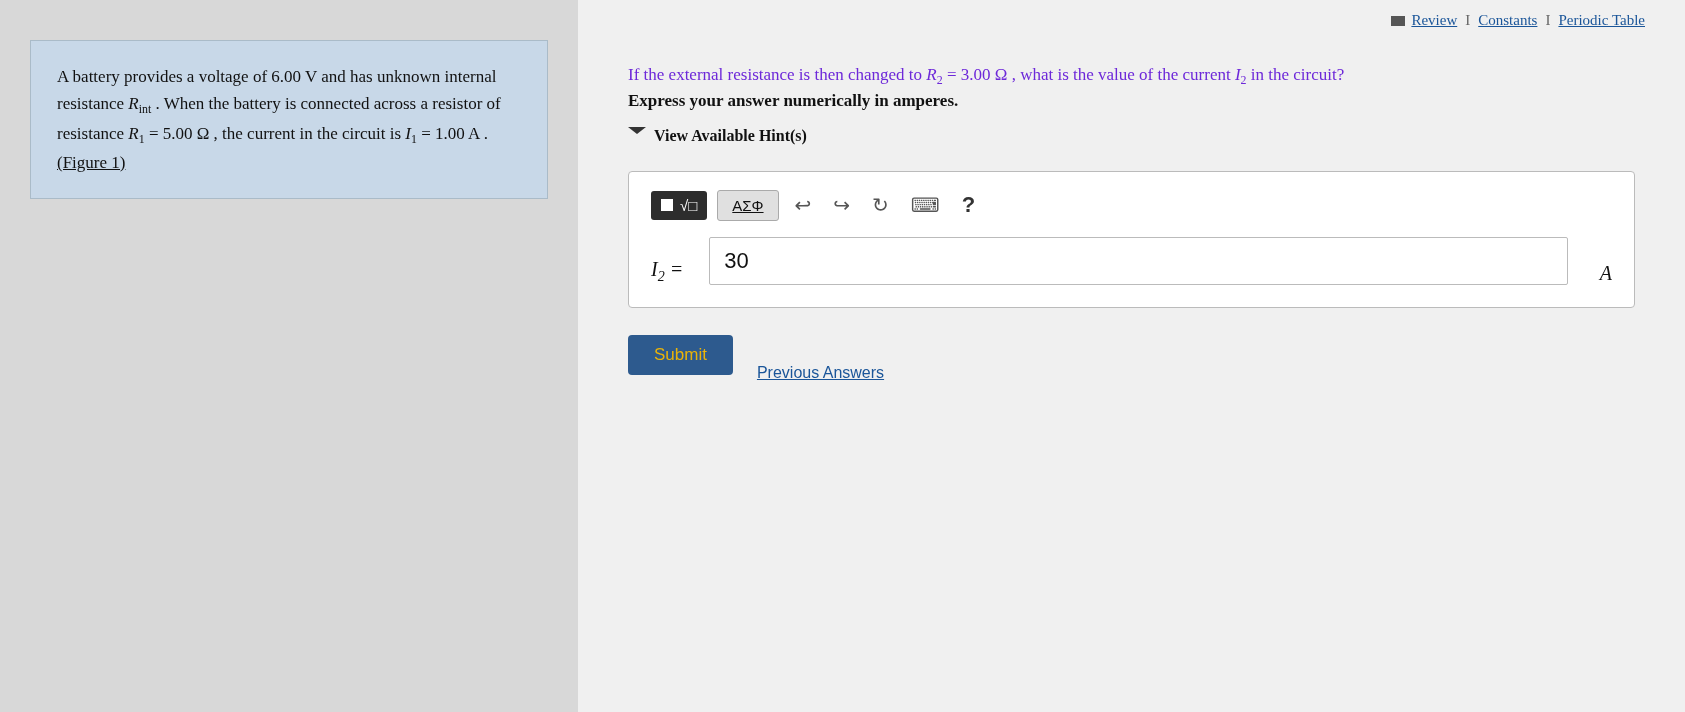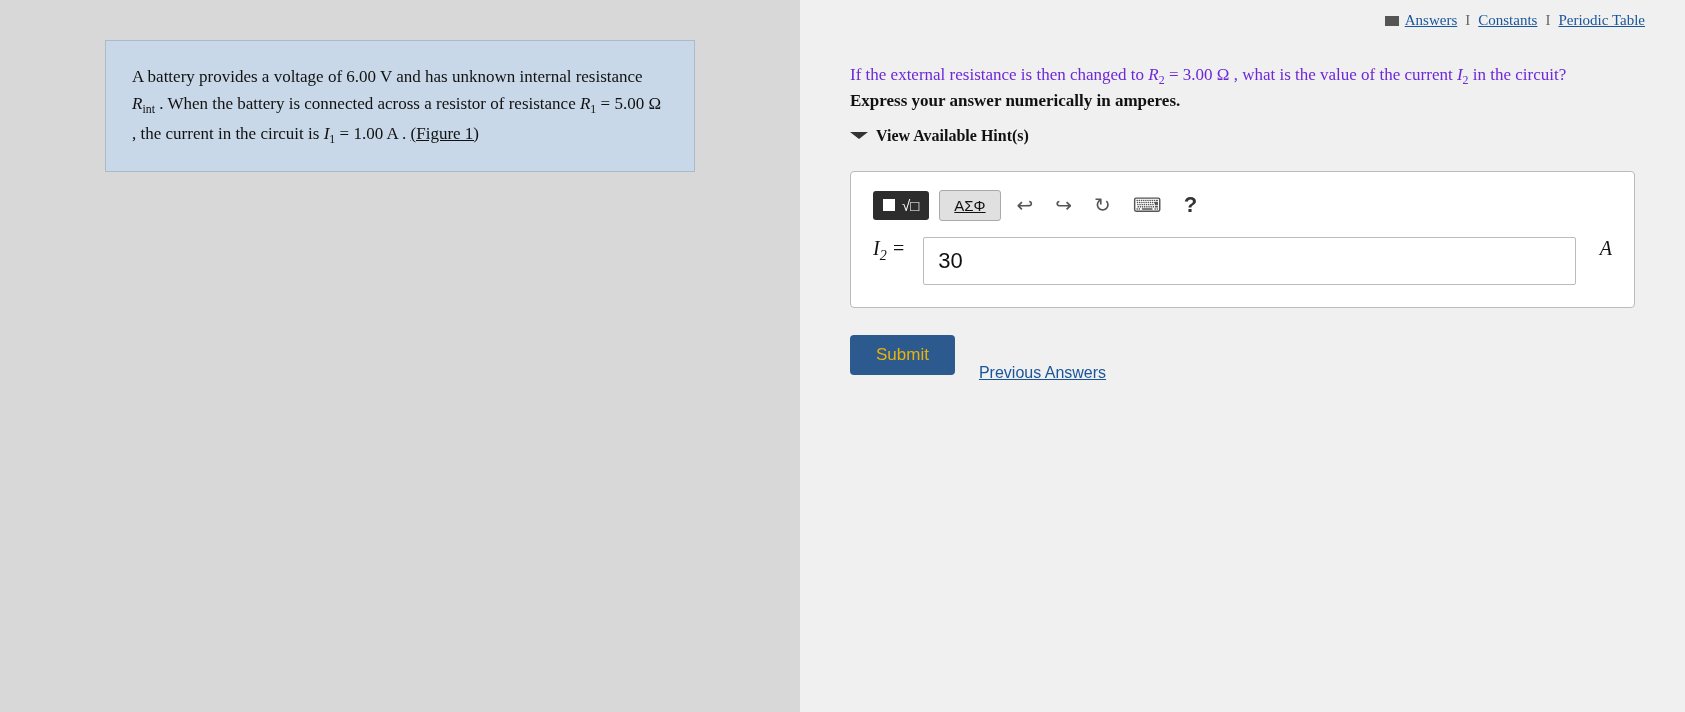--- a/index.html
+++ b/index.html
@@ -7,21 +7,21 @@
       font-family: Georgia, 'Times New Roman', serif;
       background: #e8e8e8;
       display: flex;
       width: 1685px;
       min-height: 712px;
       overflow: hidden;
     }
 
     
     .left-panel {
-      width: 800px;
+      width: 578px;
       min-height: 712px;
       background: #d8d8d8;
       padding: 40px 30px;
       display: flex;
       align-items: flex-start;
       justify-content: center;
     }
 
     .problem-box {
       background: #c8d8e8;
@@ -100,21 +100,21 @@
 
     .express-text {
       font-size: 17px;
       font-weight: bold;
       color: #111;
       margin-bottom: 16px;
     }
 
     .hint-row {
       display: flex;
-      align-items: center;
+      align-items: flex-start;
       gap: 8px;
       margin-bottom: 26px;
     }
 
     .hint-arrow {
       width: 0;
       height: 0;
       border-top: 7px solid #333;
       border-left: 9px solid transparent;
       border-right: 9px solid transparent;
@@ -177,22 +177,22 @@
     }
 
     .toolbar-icon-btn.question {
       font-size: 22px;
       font-weight: bold;
       color: #333;
     }
 
     .input-row {
       display: flex;
-      align-items: flex-start;
-      gap: 18px;
+      align-items: flex-end;
+      gap: 26px;
     }
 
     .eq-label {
       font-size: 20px;
       font-style: italic;
       color: #111;
       white-space: nowrap;
     }
 
     .answer-input {
@@ -252,21 +252,21 @@
   <div class="problem-box">
     <span>
       A battery provides a voltage of 6.00 V and has unknown internal resistance <span class="math-italic">R</span><sub class="math-sub">int</sub> . When the battery is connected across a resistor of resistance <span class="math-italic">R</span><sub class="math-sub">1</sub> = 5.00 Ω , the current in the circuit is <span class="math-italic">I</span><sub class="math-sub">1</sub> = 1.00 A . <span style="text-decoration:underline;cursor:pointer;">(Figure 1)</span>
     </span>
   </div>
 </div>
 
 <div class="right-panel">
   <div class="top-nav">
     <span style="display:inline-block;width:14px;height:10px;background:#555;margin-right:2px;vertical-align:middle;"></span>
-    <a>Answers</a>
+    <a>Review</a>
     <span class="separator">I</span>
     <a>Constants</a>
     <span class="separator">I</span>
     <a>Periodic Table</a>
   </div>
 
   <div class="main-content">
 
     <div class="question-text">
       If the external resistance is then changed to <span class="math-italic">R</span><sub class="math-sub">2</sub> = 3.00 Ω , what is the value of the current <span class="math-italic">I</span><sub class="math-sub">2</sub> in the circuit?

